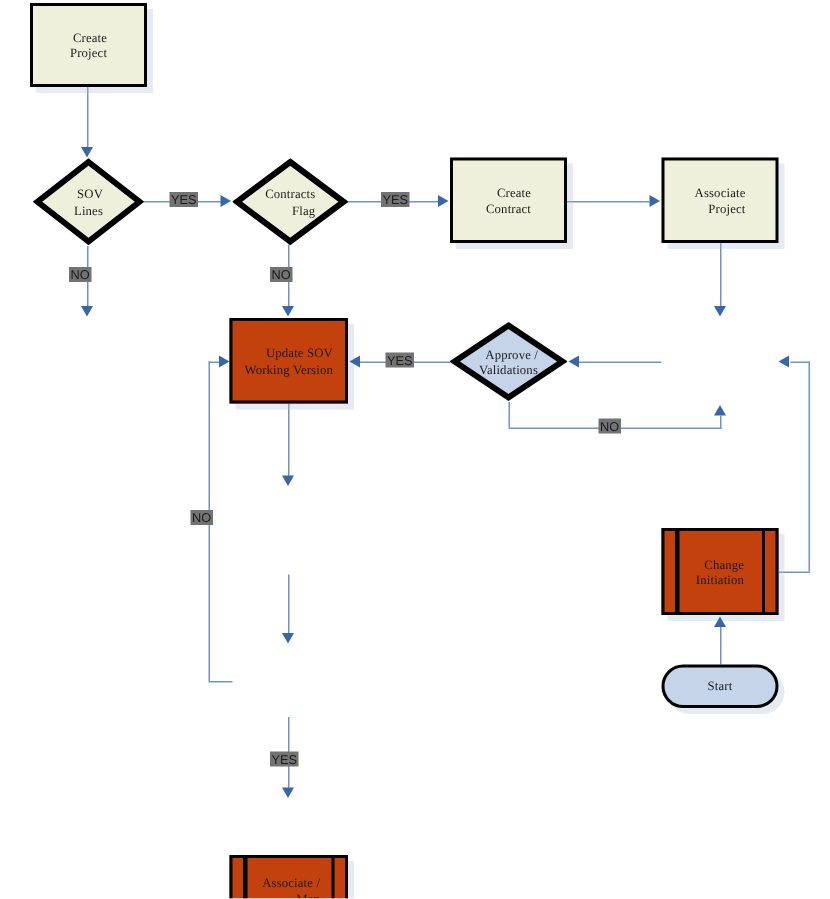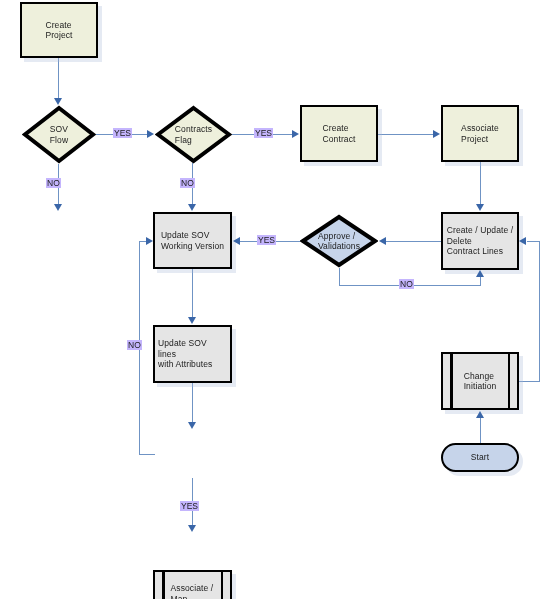--- a/index.html
+++ b/index.html
@@ -17,39 +17,40 @@
     background: #ffffff;
     overflow: hidden;
   }
   
   .node {
     position: absolute;
     box-sizing: border-box;
     display: flex;
     align-items: center;
     justify-content: center;
-    text-align: left;
+    text-align: right;
     font-size: 8.5px;
     line-height: 10.5px;
     color: #1b1b1b;
     letter-spacing: 0.1px;
+    font-family: Liberation Serif, serif;
   }
   .node .label {
     position: relative;
     z-index: 3;
     padding: 0 3px;
     white-space: pre-line;
   }
   
   .box {
     border: 2.5px solid #000000;
     box-shadow: 4px 4px 0 0 rgba(170,186,214,0.30);
   }
   .box.cream { background: #eef0dc; }
-  .box.blue  { background: #e5e5e5; }
+  .box.blue  { background: #c2410c; }
 
   
   .predef::before,
   .predef::after {
     content: "";
     position: absolute;
     top: 0;
     bottom: 0;
     width: 2.5px;
     background: #000000;
@@ -111,21 +112,21 @@
   .arrow.left {
     border-top: 4px solid transparent;
     border-bottom: 4px solid transparent;
     border-right: 7px solid #3a66a8;
   }
 
   .edge-label {
     position: absolute;
     font-size: 8.5px;
     color: #1b1b1b;
-    background: #c4b5fd;
+    background: #737373;
     padding: 0 1px;
     z-index: 2;
     white-space: nowrap;
   }
 </style>
 </head>
 <body>
 
 <div id="canvas">
 
@@ -195,21 +196,21 @@
   <div class="node box cream" style="left:20px; top:2px; width:78px; height:56px;">
     <span class="label">Create
 Project</span>
   </div>
 
   <div class="node diamond" style="left:22px; top:105px; width:74px; height:59px;">
     <svg class="shape" viewBox="0 0 74 59" preserveAspectRatio="none">
       <polygon points="37,3 71,29.5 37,56 3,29.5" fill="#eef0dc" stroke="#000000" stroke-width="4"></polygon>
     </svg>
     <span class="label">SOV
-Flow</span>
+Lines</span>
   </div>
 
   <div class="node diamond" style="left:155px; top:105px; width:77px; height:59px;">
     <svg class="shape" viewBox="0 0 77 59" preserveAspectRatio="none">
       <polygon points="38.5,3 74,29.5 38.5,56 3,29.5" fill="#eef0dc" stroke="#000000" stroke-width="4"></polygon>
     </svg>
     <span class="label">Contracts
 Flag</span>
   </div>
 
@@ -230,30 +231,21 @@
   </div>
 
   <div class="node diamond" style="left:300px; top:214px; width:78px; height:54px;">
     <svg class="shape" viewBox="0 0 78 54" preserveAspectRatio="none">
       <polygon points="39,3 75,27 39,51 3,27" fill="#c6d4ea" stroke="#000000" stroke-width="4"></polygon>
     </svg>
     <span class="label">Approve /
 Validations</span>
   </div>
 
-  <div class="node box blue" style="left:441px; top:212px; width:78px; height:58px;">
-    <span class="label">Create / Update /
-Delete
-Contract Lines</span>
-  </div>
-
-  <div class="node box blue" style="left:153px; top:325px; width:79px; height:58px;">
-    <span class="label">Update SOV lines
-with Attributes</span>
-  </div>
+
 
   <div class="node terminator" style="left:441px; top:443px; width:78px; height:29px;">
     <span class="label">Start</span>
   </div>
 
   <div class="node box blue predef" style="left:441px; top:352px; width:78px; height:58px;">
     <span class="label">Change
 Initiation</span>
   </div>
 

